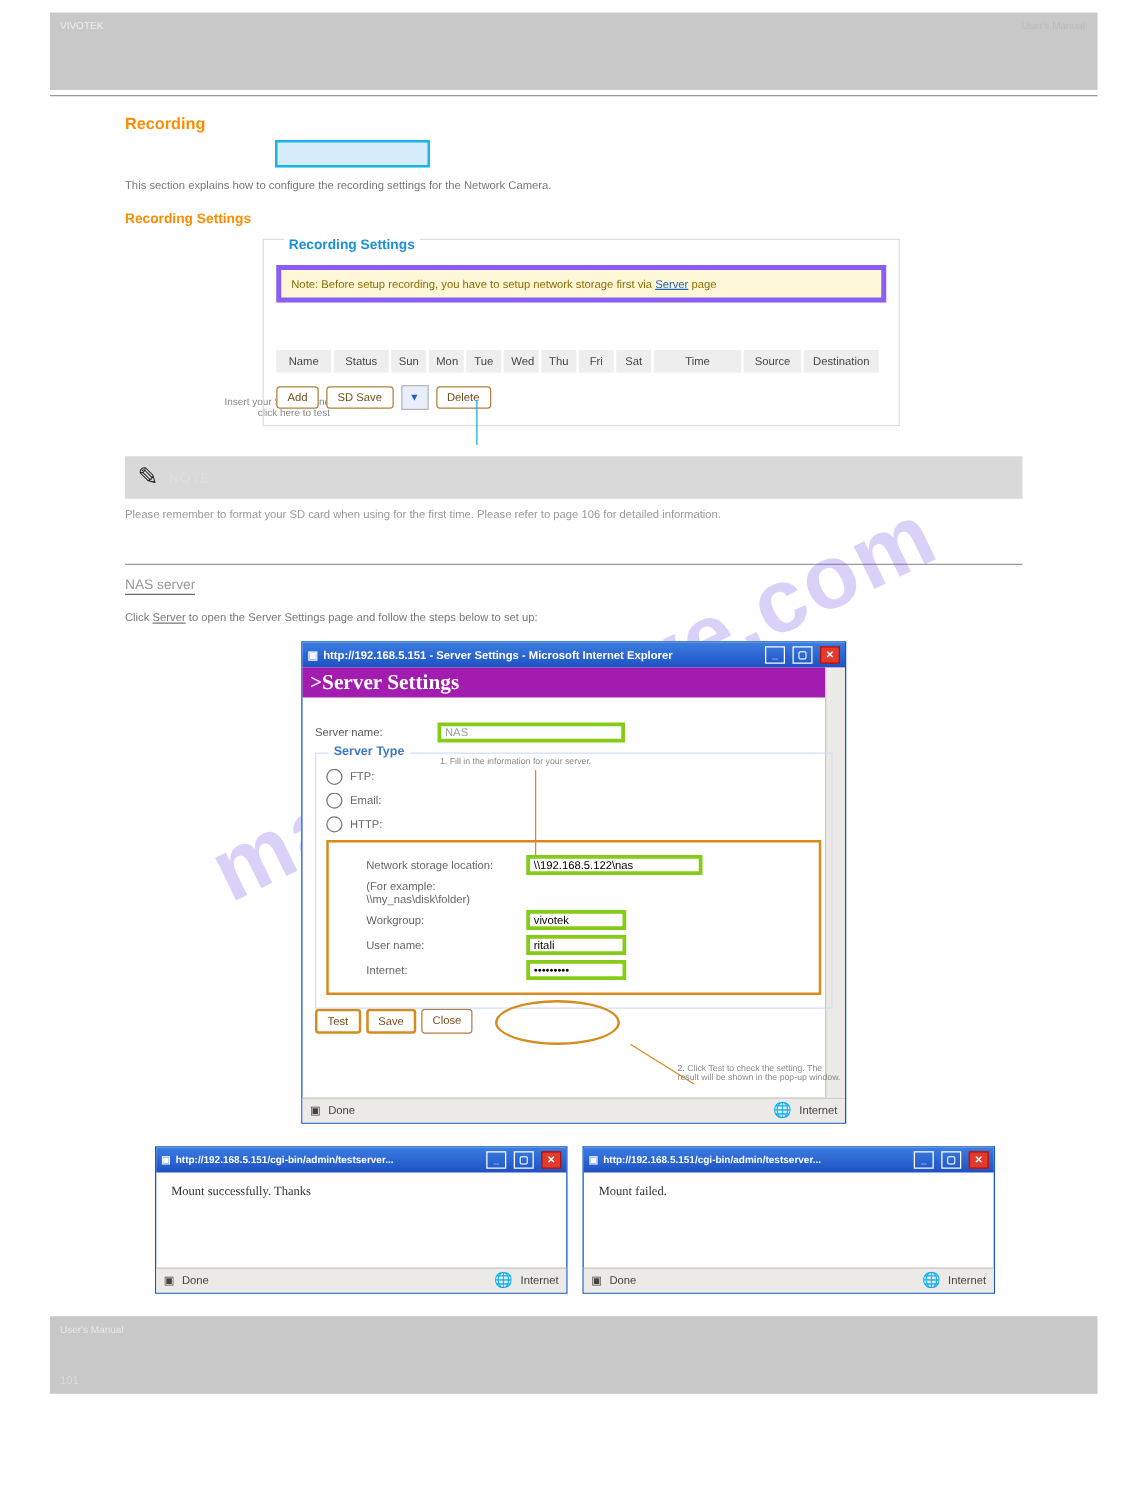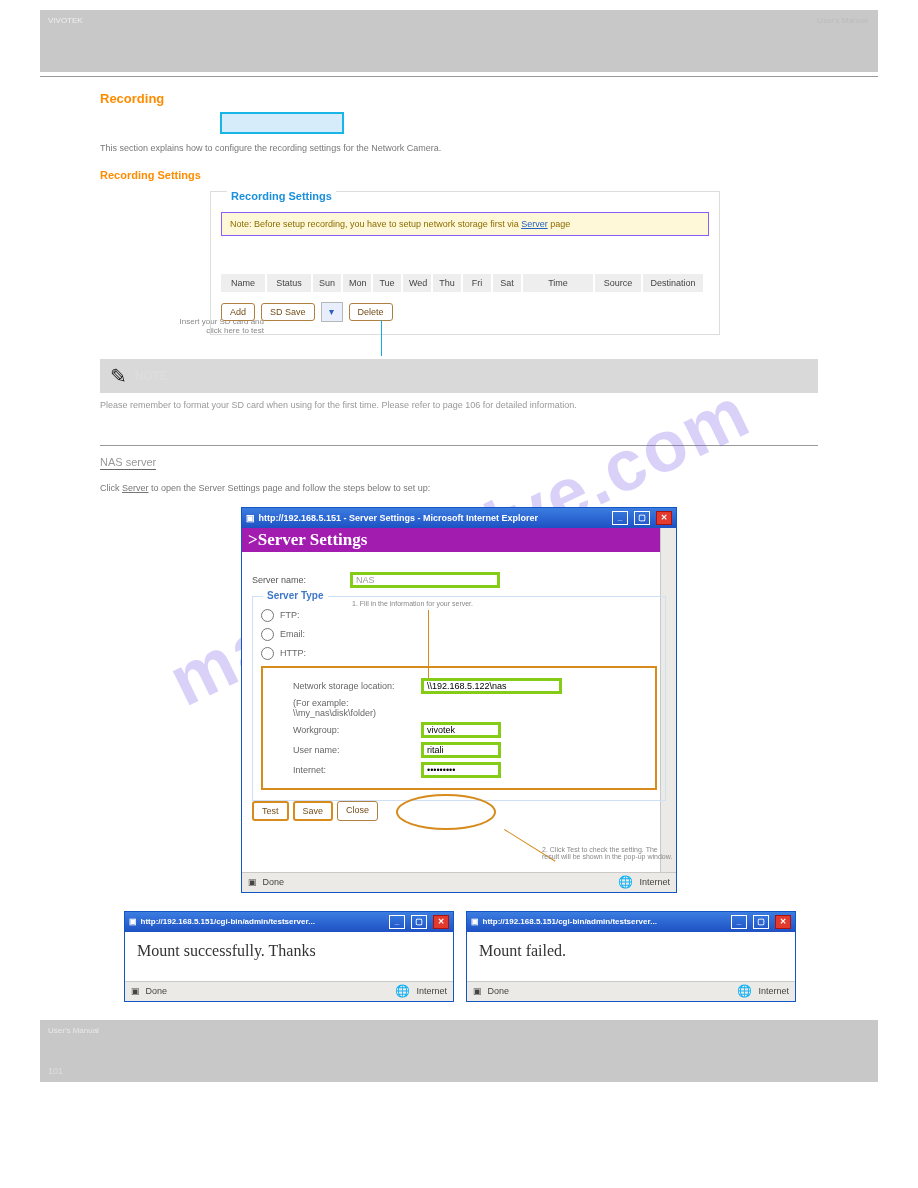--- a/index.html
+++ b/index.html
@@ -64,21 +64,21 @@
   
   .rec-panel {
     width: 510px;
     margin: 10px 0 0 110px;
     border: 1px solid #ddd;
     padding: 8px 10px 12px 10px;
     position: relative;
   }
   .rec-note {
     margin-top: 12px;
-    border: 1px solid #8b5cf6;
+    border: 4px solid #8b5cf6;
     background: #fff8d8;
     color: #8a6d00;
     padding: 6px 8px;
     font-size: 9px;
   }
   .rec-note a { color: #2060c0; text-decoration: underline; }
   .rec-table {
     display: flex;
     margin-top: 10px;
     gap: 2px;
@@ -211,21 +211,21 @@
   .anno-arrow1-head{position:absolute;left:183px;top:134px;width:0;height:0;border-left:4px solid transparent;border-right:4px solid transparent;border-top:6px solid #d68b1c;}
   .anno-txt1{position:absolute;left:110px;top:48px;font-size:7px;color:#888;width:160px;}
   .anno-ellipse{position:absolute;left:154px;top:242px;width:100px;height:36px;border:2px solid #d68b1c;border-radius:50%;}
   .anno-arrow2{position:absolute;left:252px;top:274px;width:60px;height:40px;border-top:1px solid #d68b1c;transform:rotate(32deg);transform-origin:left;}
   .anno-txt2{position:absolute;left:300px;top:294px;font-size:7px;color:#888;}
 
   
   .popup-row{display:flex;gap:12px;margin:18px 0 0 24px;}
   .popup{width:330px;border:1px solid #1156c4;background:#fff;}
   .popup .ie-title{font-size:8px;}
-  .popup-body{height:49px;padding:10px 12px;font-family:"Times New Roman",serif;font-size:16px;color:#333;}
+  .popup-body{height:76px;padding:10px 12px;font-family:"Times New Roman",serif;font-size:10px;color:#333;}
 
   
   .footbar{
     margin:18px 40px 10px 40px;
     height:62px;background:#c8c8c8;
     position:relative;color:#e8e8e8;font-size:8px;padding:6px 8px;
   }
   .footbar .page-no{position:absolute;left:8px;bottom:6px;color:#ddd;font-size:9px;}
 
   

